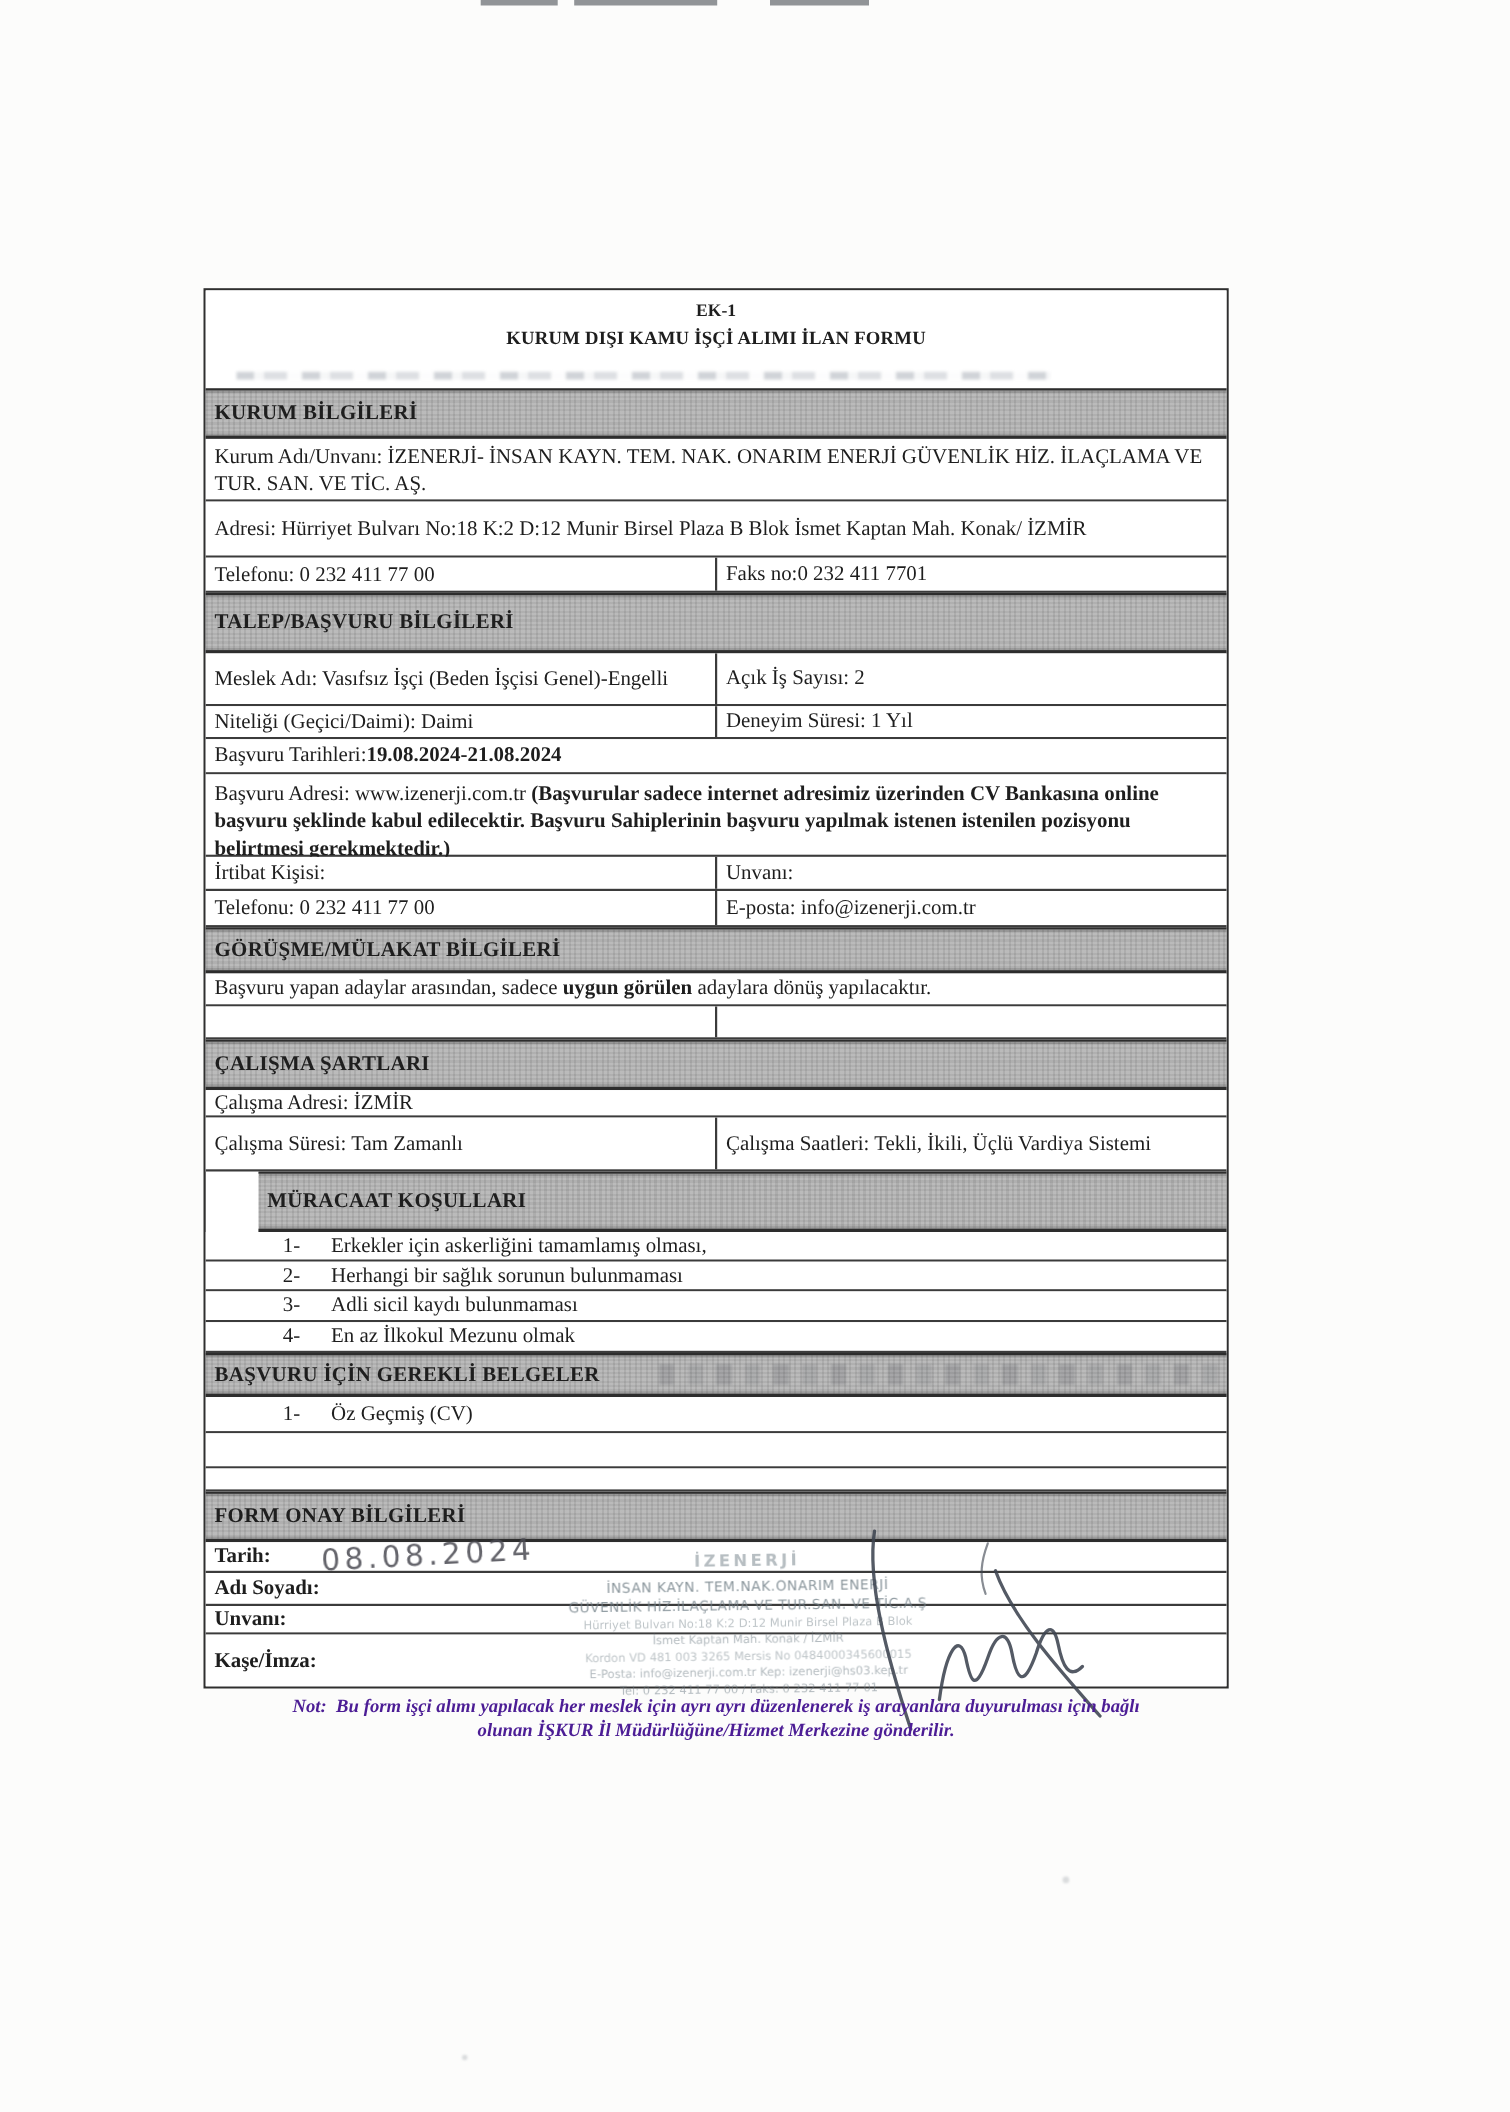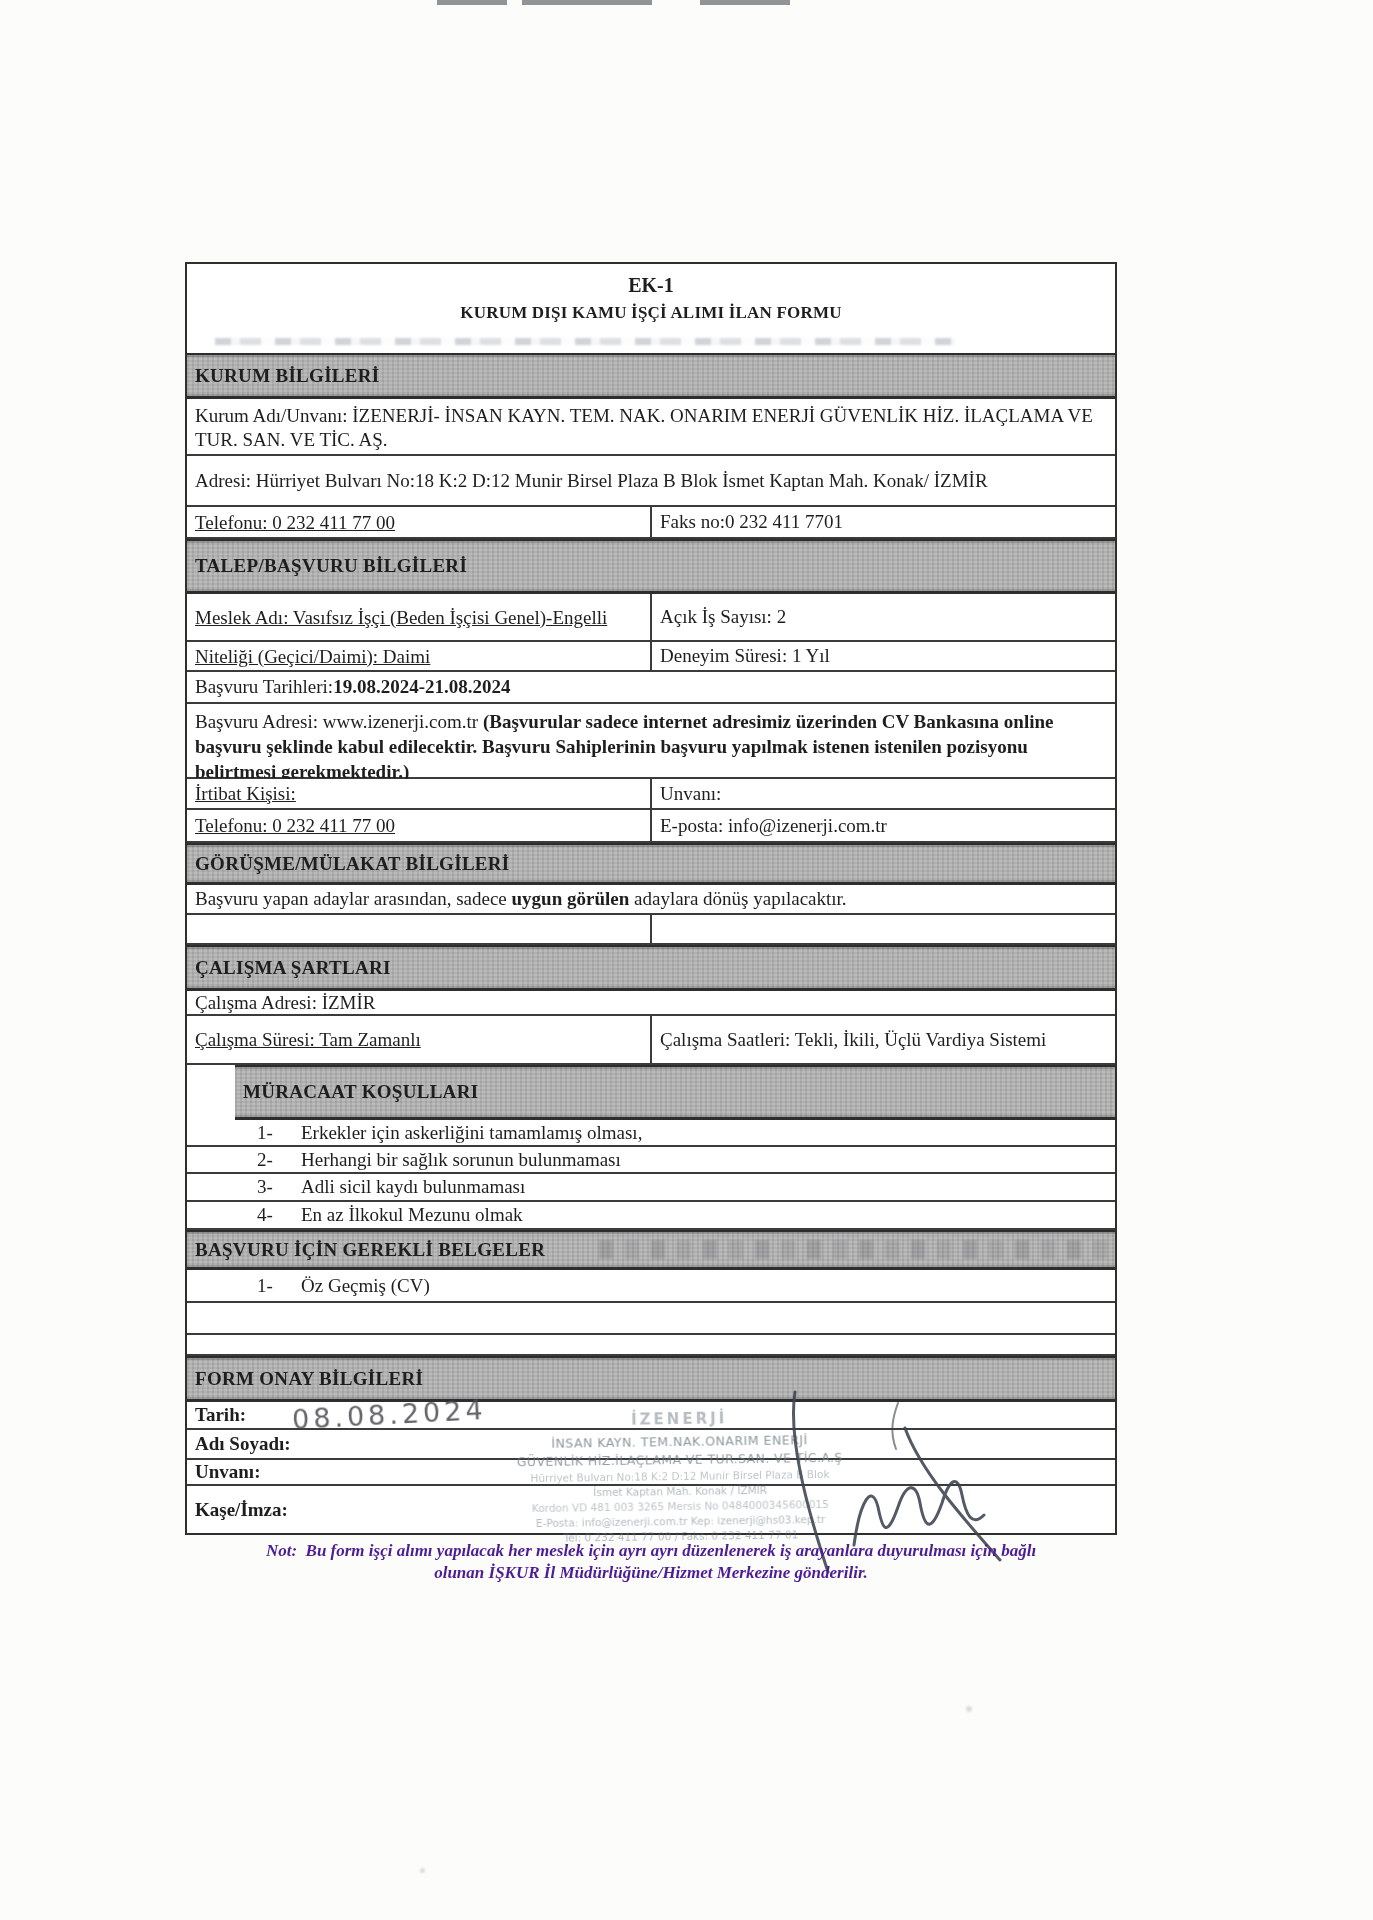--- a/index.html
+++ b/index.html
@@ -34,21 +34,20 @@
     font-size: 19px;
   }
   .tr:last-child { border-bottom: none; }
   .pad { padding: 2px 10px 2px 8px; }
   .cell-l {
     width: 465px; height: 100%;
     display: flex; align-items: center;
     padding: 2px 10px 2px 8px;
     border-right: 2px solid #3b3b3b;
     line-height: 23px;
-    text-decoration: underline;
   }
   .cell-r {
     flex: 1; height: 100%;
     display: flex; align-items: center;
     padding: 2px 8px;
   }
   .bar {
     background-color: #b2b2b2;
     background-image:
       repeating-linear-gradient(90deg, rgba(70,70,70,.09) 0 2px, rgba(255,255,255,.05) 2px 5px),
@@ -59,21 +58,21 @@
     border-bottom: 3px solid #2d2d2d;
     box-shadow: inset 0 2px 0 rgba(45,45,45,.25), inset 0 -2px 0 rgba(45,45,45,.22);
     padding-left: 8px;
   }
   .title-block {
     display: block;
     text-align: center;
     padding-top: 10px;
     border-bottom: none;
   }
-  .title-code { font-weight: 700; font-size: 20px; }
+  .title-code { font-weight: 700; font-size: 16px; }
   .title-main { font-weight: 700; font-size: 17px; margin-top: 6px; letter-spacing: .2px; font-family: Liberation Serif, serif; }
   .smudge {
     position: absolute;
     height: 7px;
     background: repeating-linear-gradient(90deg,
       rgba(100,110,125,.30) 0 16px, rgba(100,110,125,.06) 16px 25px,
       rgba(100,110,125,.22) 25px 46px, rgba(100,110,125,.02) 46px 60px);
     filter: blur(1.3px);
   }
   .para {

